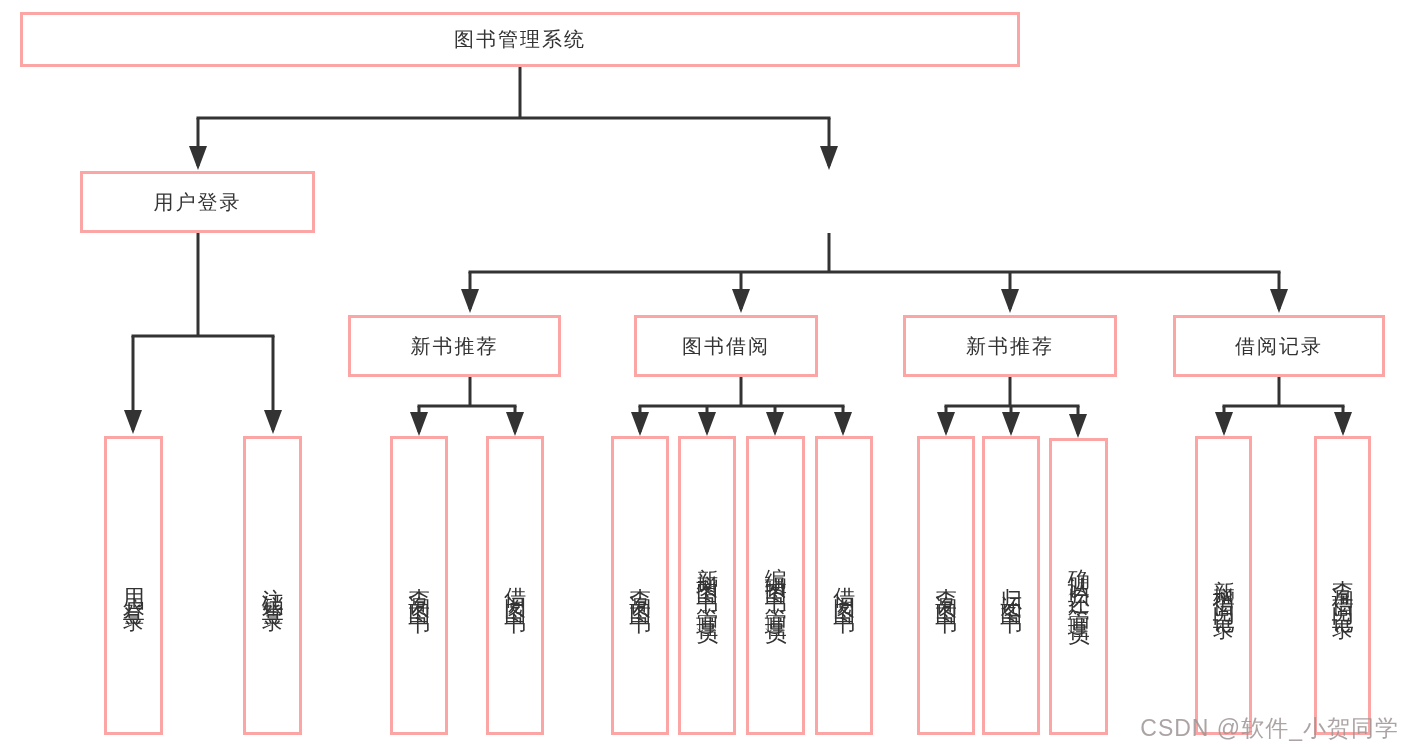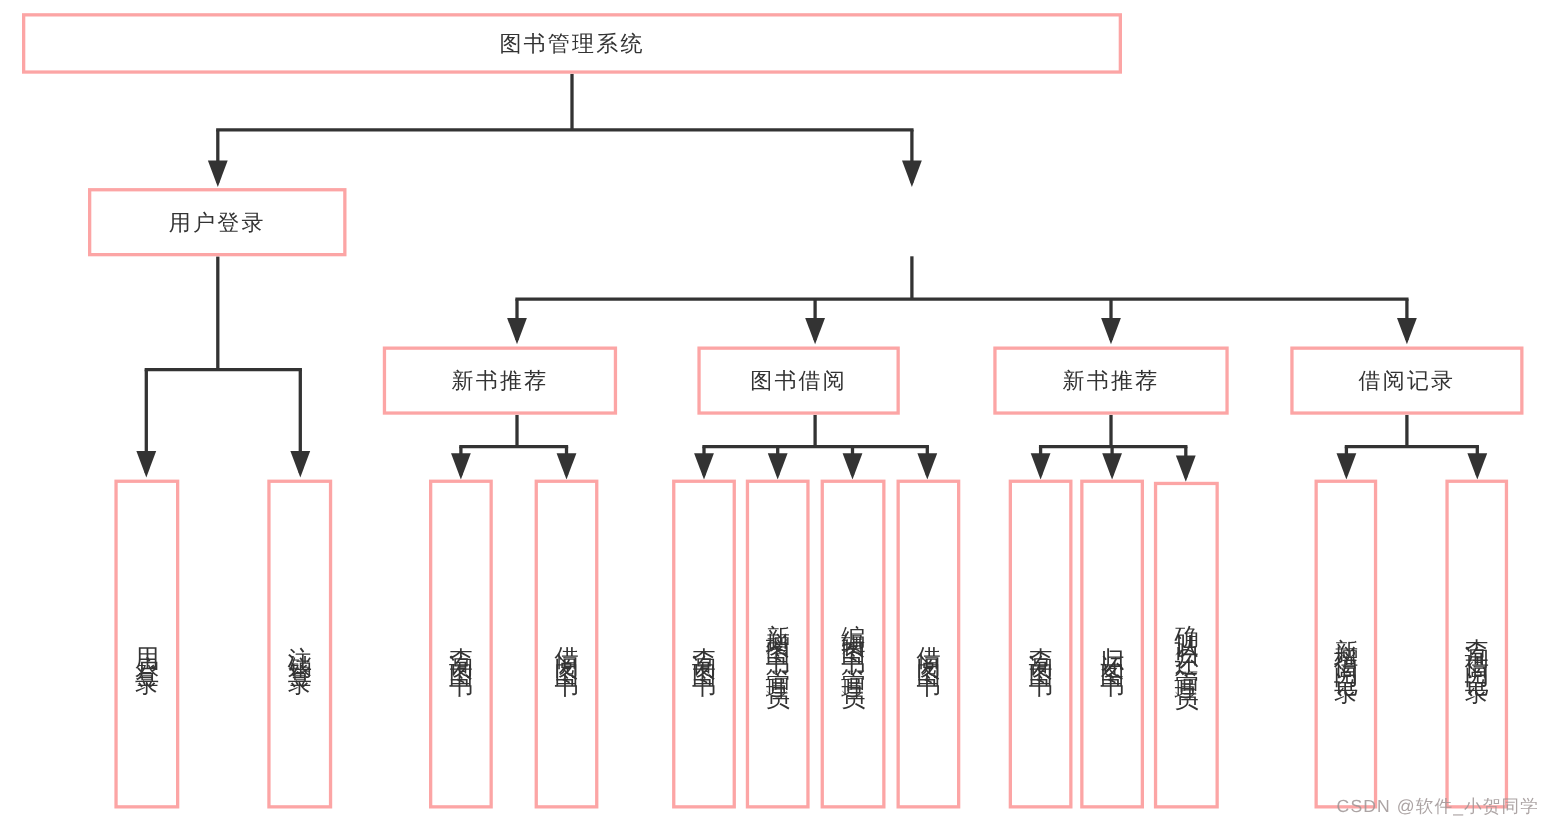--- a/index.html
+++ b/index.html
@@ -32,21 +32,21 @@
     text-orientation:mixed;
     font-size:22px;
     letter-spacing:8px;
     line-height:1.2;
     color:#333333;
   }
   #watermark{
     position:absolute;
     right:6px;
     bottom:3px;
-    font-size:16px;
+    font-size:23px;
     letter-spacing:1px;
     color:rgba(158,148,148,0.85);
     white-space:nowrap;
     pointer-events:none;
     text-align:center;
   }
 </style>
 </head>
 <body>
 

